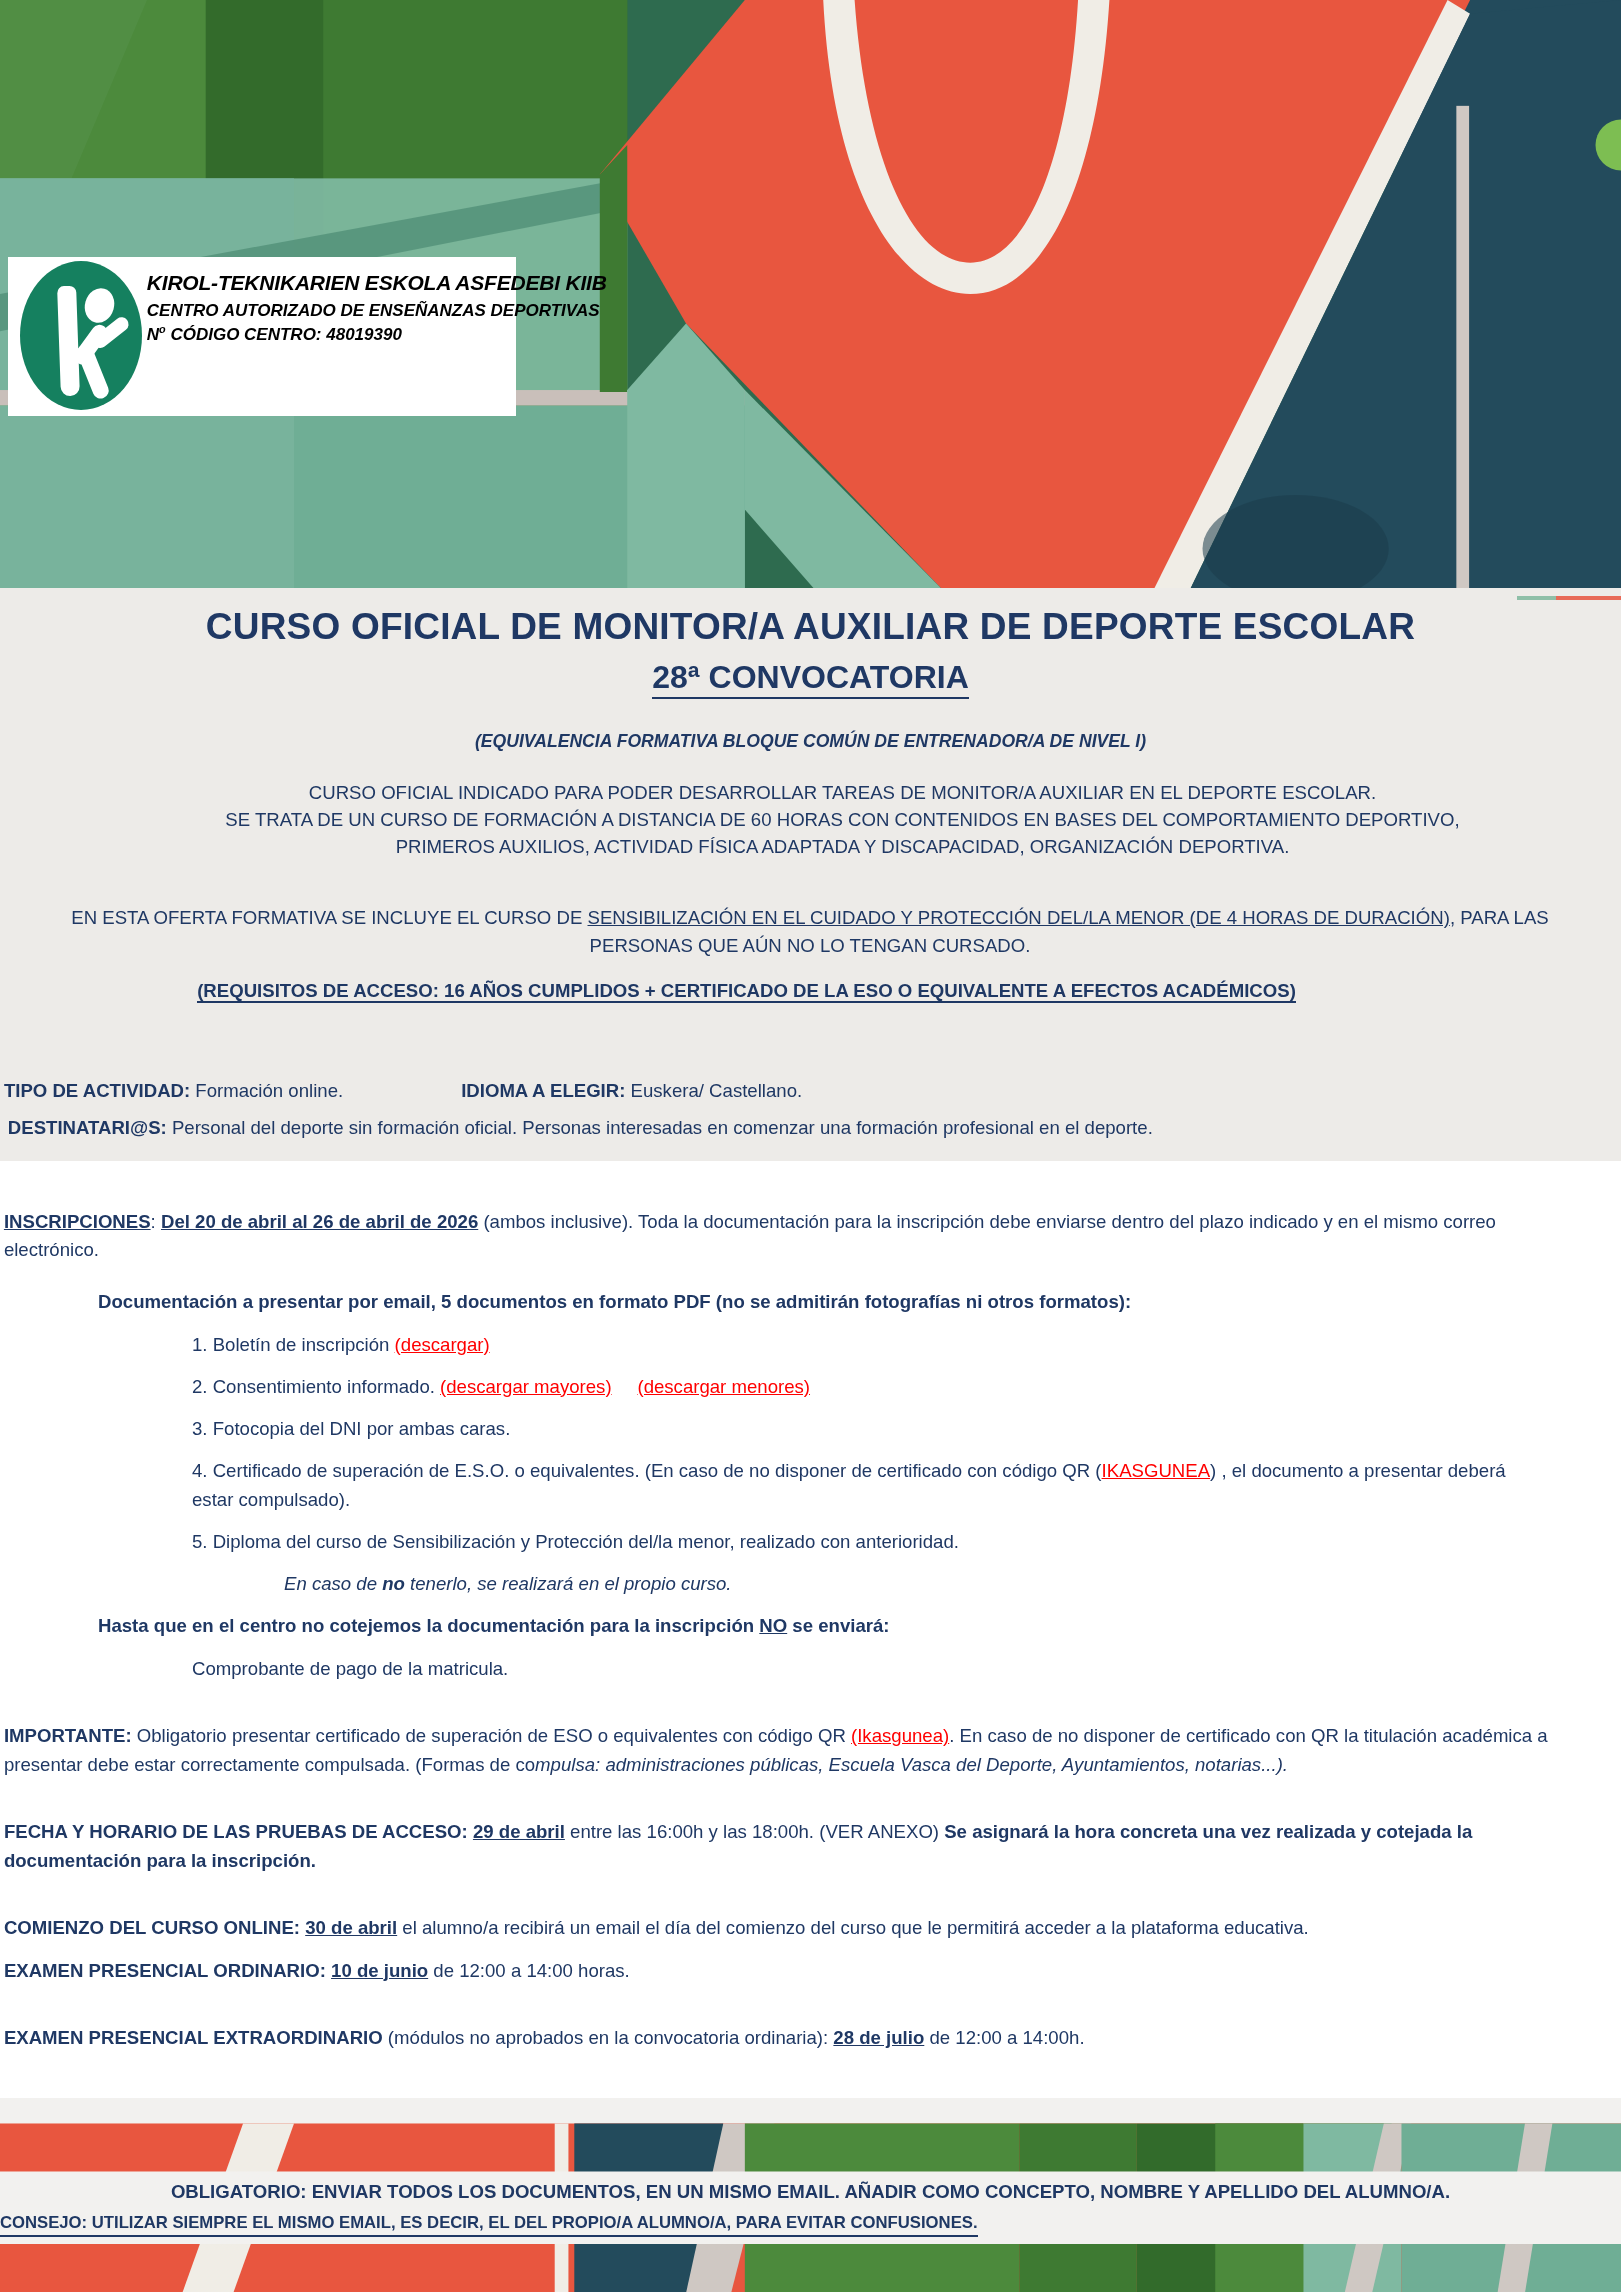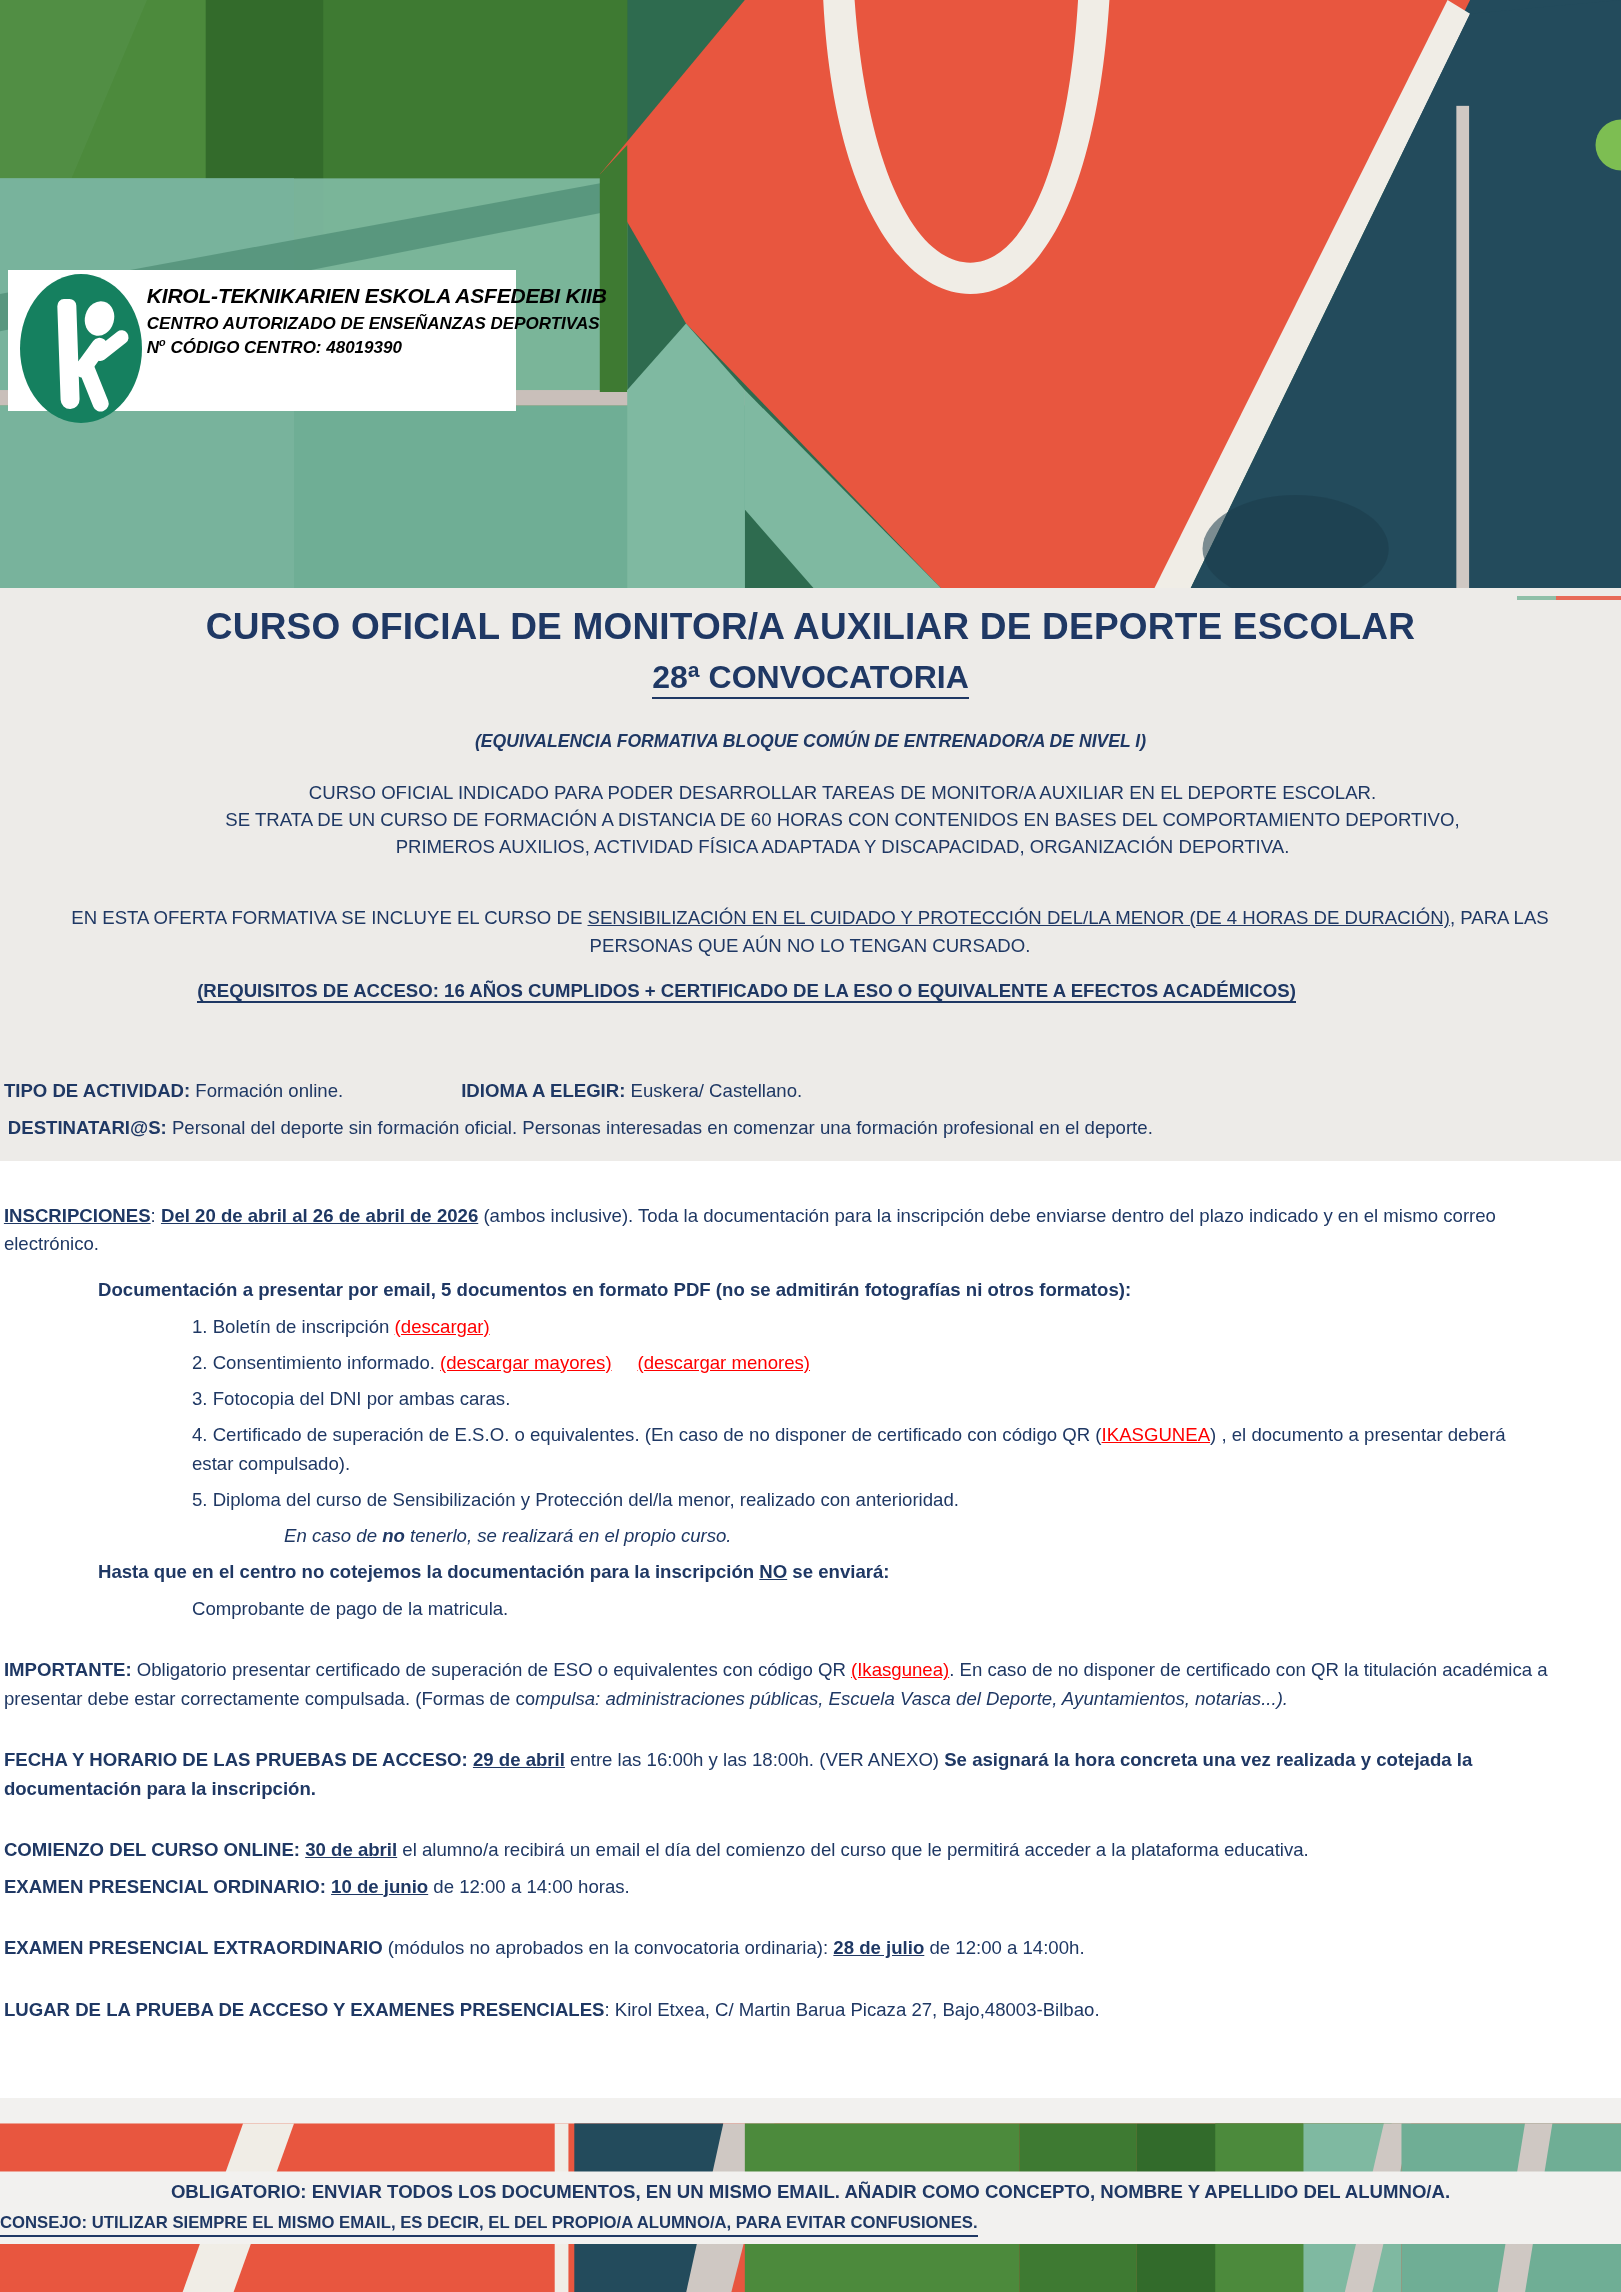--- a/index.html
+++ b/index.html
@@ -60,37 +60,37 @@
     font-size:18.6px;color:#1F3864;
   }
   .destin .lbl{font-weight:bold;}
 
   
   .accent-a{position:absolute;left:1517px;top:596px;width:39px;height:3.9px;background:#8FBFA8;}
   .accent-b{position:absolute;left:1556px;top:596px;width:65px;height:3.9px;background:#E86A58;}
 
   
   .body-text{position:absolute;left:0;top:1194px;width:1621px;font-size:18.6px;color:#1F3864;line-height:1.52;}
-  .p{margin:8px 0 0 0;padding:0 29px 0 3.9px;}
+  .p{margin:14px 0 0 0;padding:0 29px 0 3.9px;}
   .b{font-weight:bold;}
   .i{font-style:italic;}
   .red{color:#FF0000;text-decoration:underline;}
   .ul{text-decoration:underline;}
   .bu{font-weight:bold;text-decoration:underline;}
   .indent1{padding-left:98px;}
   .indent2{padding-left:192px;}
   .indent3{padding-left:284px;}
   .gap{height:25.5px;}
   .gap-s{height:9.8px;}
   .footer-l1{position:absolute;left:0;top:2181px;width:1621px;text-align:center;font-size:18.6px;font-weight:bold;color:#1F3864;}
   .footer-l2{position:absolute;left:0;top:2213px;width:1621px;text-align:left;font-size:16.7px;font-weight:bold;color:#1F3864;}
   .footer-l2 span{border-bottom:2.9px solid #1F3864;padding-bottom:2.9px;}
 
   
-  .logobox{position:absolute;left:7.8px;top:270px;width:508px;height:141px;background:#fff;z-index:30;}
+  .logobox{position:absolute;left:7.8px;top:257px;width:508px;height:159px;background:#fff;z-index:30;}
   .logo-oval{position:absolute;left:11.8px;top:3.9px;width:122px;height:149px;background:#15805F;border-radius:50%;}
   .logo-txt{position:absolute;left:139px;top:13.7px;width:363px;color:#000;font-style:italic;font-weight:bold;}
   .logo-l1{font-size:21px;letter-spacing:-0.2px;white-space:nowrap;}
   .logo-l2{font-size:17px;margin-top:5.9px;text-align:center;white-space:nowrap;}
   .logo-l3{font-size:17px;margin-top:2px;text-align:left;white-space:nowrap;}
   .logo-l3 sup{font-size:10.8px;}
   
   .k-stem{position:absolute;left:39px;top:25.5px;width:18.6px;height:110px;background:#fff;border-radius:9.8px 9.8px 13.7px 13.7px;transform:rotate(-2deg);}
   .k-dot{position:absolute;left:65px;top:27.4px;width:29px;height:35px;background:#fff;border-radius:50%;transform:rotate(16deg);}
   .k-up{position:absolute;left:63px;top:61px;width:15.7px;height:45px;background:#fff;border-radius:7.8px;transform:rotate(36deg);}

